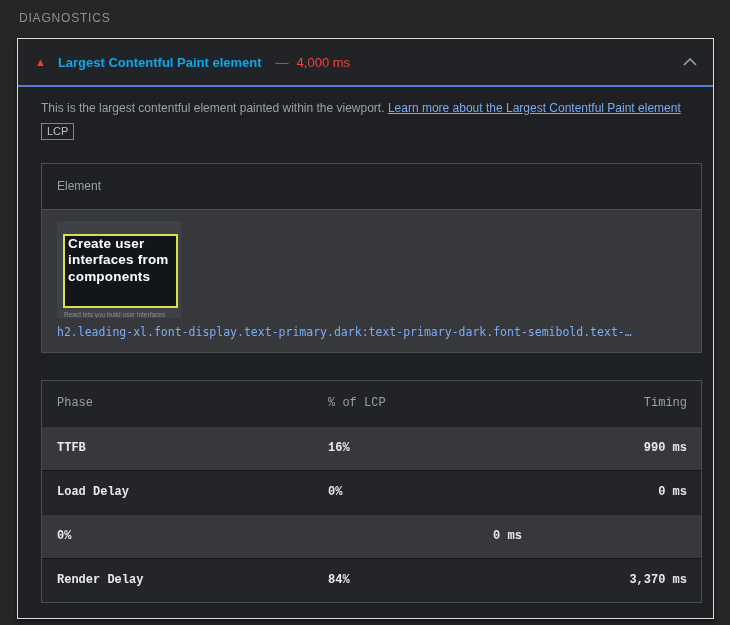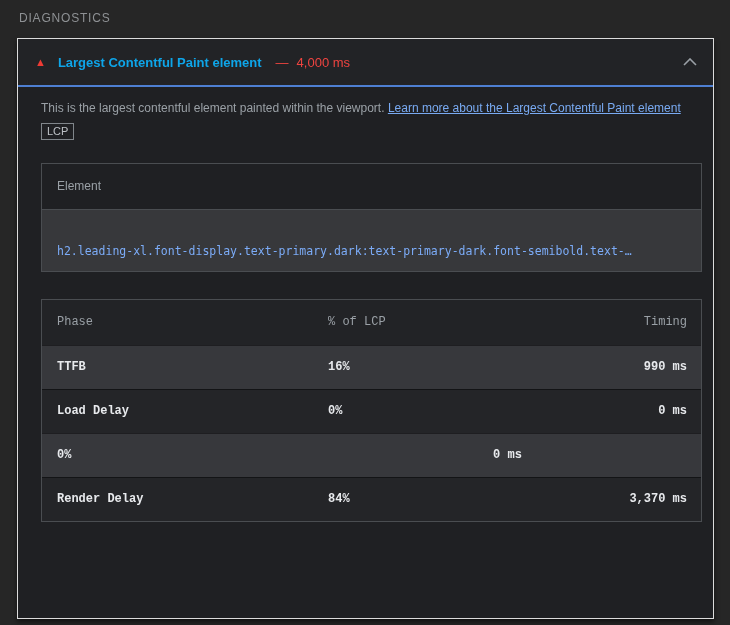--- a/index.html
+++ b/index.html
@@ -68,21 +68,21 @@
   .hl-box span {
     font-size:13.5px; font-weight:bold; color:#ffffff; line-height:1.25;
     display:block; letter-spacing:0.2px;
   }
   .thumb-sub {
     position:absolute; left:7px; top:90px; width:118px;
     font-size:6.5px; color:rgba(255,255,255,0.38);
     filter:blur(0.4px); white-space:nowrap;
   }
   .selector {
-    margin-top:23px;
+    margin-top:7px;
     font-family:"DejaVu Sans Mono", monospace;
     font-size:11.5px; color:#7cacf8;
     white-space:nowrap; overflow:hidden;
   }
 
   .phase-table { margin-top:27px; border:1px solid #4a4d51; margin-bottom:16px;font-family:Liberation Mono, monospace; }
   .t-row {
     display:grid; grid-template-columns:271px 1fr auto;
     align-items:center; height:44px; padding:0 0 0 15px;
   }
@@ -117,20 +117,26 @@
 
     <p class="desc">
       <span>This is the largest contentful element painted within the viewport.</span>
       <a>Learn more about the Largest Contentful Paint element</a>
     </p>
     <span class="badge">LCP</span>
 
     <div class="element-box">
       <div class="element-header">Element</div>
       <div class="element-body">
+        <div class="thumb">
+          <div class="hl-box">
+            <span>Create user interfaces from components</span>
+          </div>
+          <div class="thumb-sub">React lets you build user interfaces</div>
+        </div>
         <div class="selector">h2.leading-xl.font-display.text-primary.dark:text-primary-dark.font-semibold.text-…</div>
       </div>
     </div>
 
     <div class="phase-table">
       <div class="t-row t-head">
         <span>Phase</span>
         <span>% of LCP</span>
         <span class="cell-right">Timing</span>
       </div>

